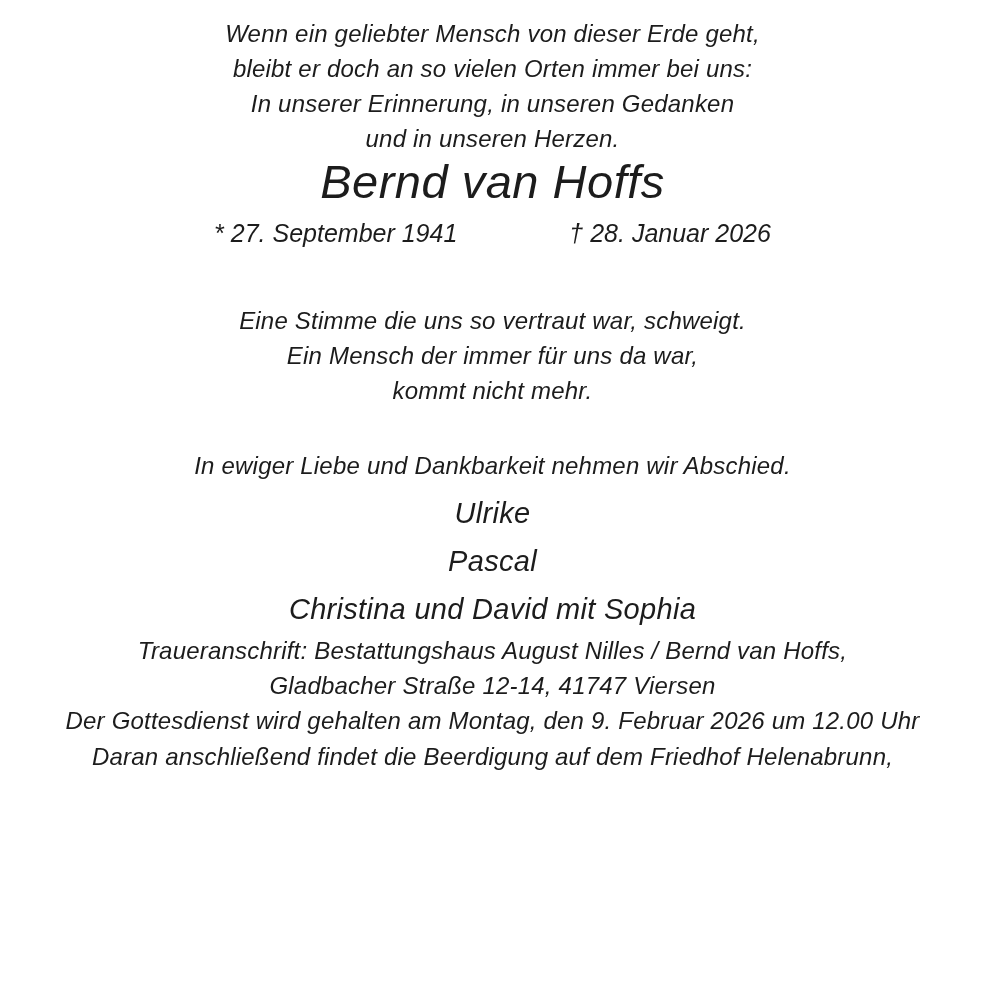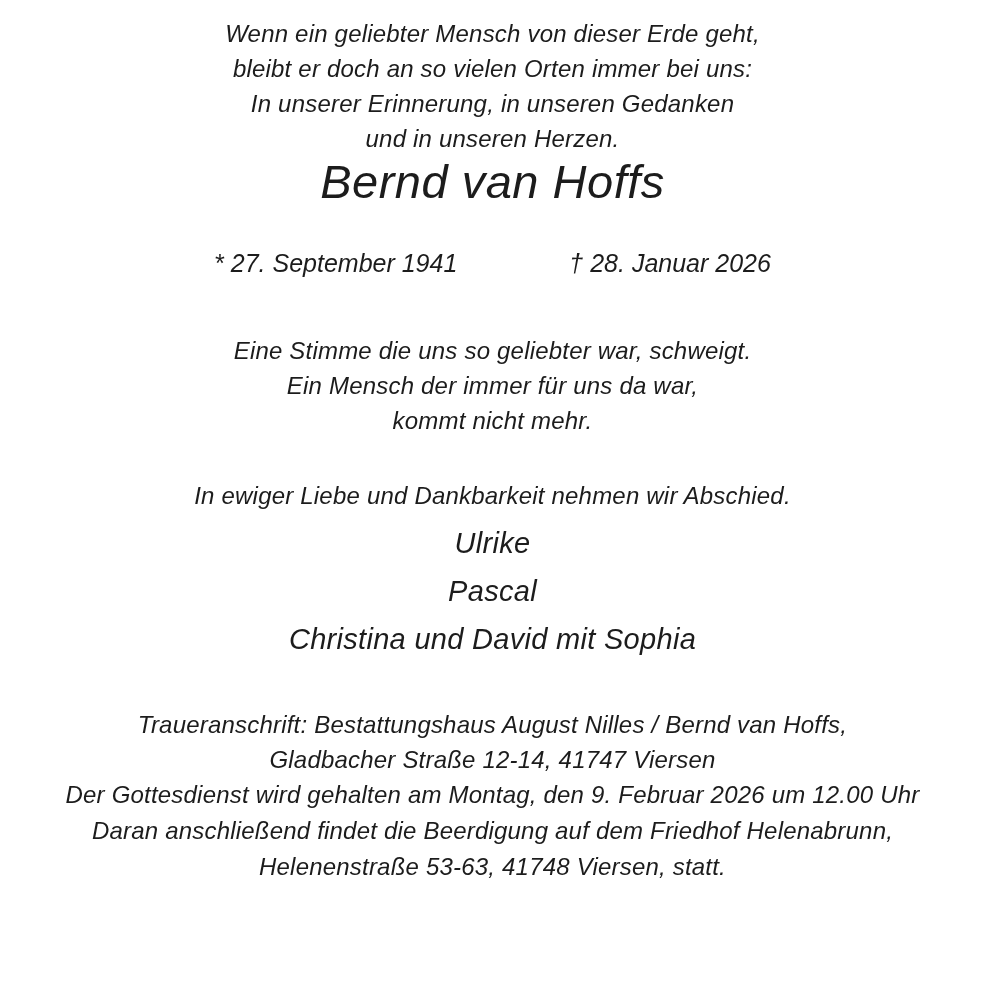--- a/index.html
+++ b/index.html
@@ -27,21 +27,21 @@
     font-size: 24px;
     line-height: 35px;
     letter-spacing: 0.2px;
   }
   .deceased-name {
     font-size: 47px;
     line-height: 52px;
     letter-spacing: 0.5px;
   }
   .dates-row {
-    margin-top: 40px;
+    margin-top: 10px;
     display: flex;
     justify-content: center;
     gap: 112px;
     font-size: 25px;
     line-height: 30px;
   }
   .verse-middle {
     margin-top: 55px;
     font-size: 24px;
     line-height: 35px;
@@ -53,21 +53,20 @@
     line-height: 35px;
     letter-spacing: 0.2px;
   }
   .mourners {
     margin-top: 6px;
     font-size: 29px;
     line-height: 48px;
     letter-spacing: 0.3px;
   }
   .condolence-address {
-    margin-top: 44px;
     font-size: 24px;
     line-height: 35px;
     letter-spacing: 0.2px;
   }
   .service-info {
     font-size: 24px;
     line-height: 36px;
     letter-spacing: 0.2px;
   }
 </style>
@@ -84,37 +83,36 @@
   </div>
 
   <div class="deceased-name">Bernd van Hoffs</div>
 
   <div class="dates-row">
     <span>* 27. September 1941</span>
     <span>† 28. Januar 2026</span>
   </div>
 
   <div class="verse-middle">
-    <div>Eine Stimme die uns so geliebter war, schweigt.</div>
+    <div>Eine Stimme die uns so vertraut war, schweigt.</div>
     <div>Ein Mensch der immer für uns da war,</div>
     <div>kommt nicht mehr.</div>
   </div>
 
   <div class="farewell-line">In ewiger Liebe und Dankbarkeit nehmen wir Abschied.</div>
 
   <div class="mourners">
     <div>Ulrike</div>
     <div>Pascal</div>
     <div>Christina und David mit Sophia</div>
   </div>
 
   <div class="condolence-address">
     <div>Traueranschrift: Bestattungshaus August Nilles / Bernd van Hoffs,</div>
     <div>Gladbacher Straße 12-14, 41747 Viersen</div>
   </div>
 
   <div class="service-info">
     <div>Der Gottesdienst wird gehalten am Montag, den 9. Februar 2026 um 12.00 Uhr</div>
     <div>Daran anschließend findet die Beerdigung auf dem Friedhof Helenabrunn,</div>
-    <div>Helenenstraße 53-63, 41748 Viersen, statt.</div>
   </div>
 
 </div>
 
 </body></html>

